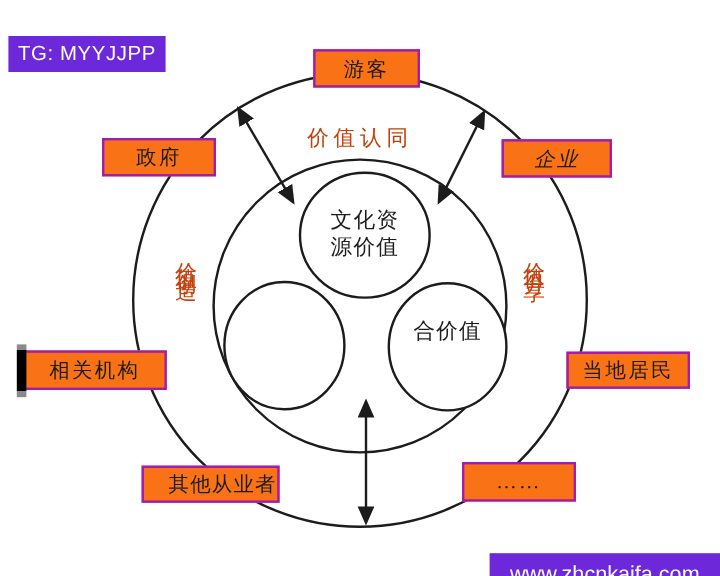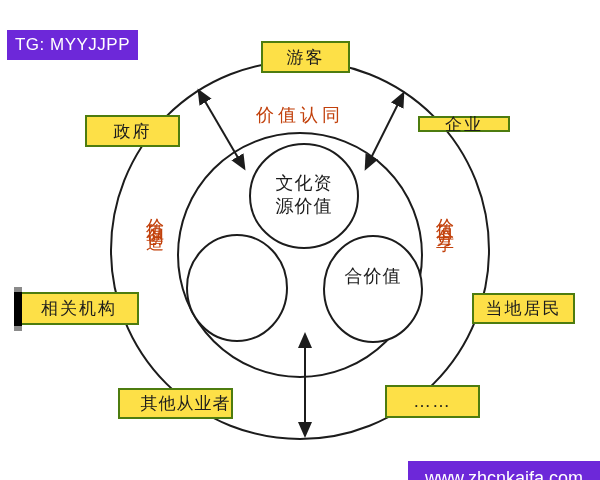--- a/index.html
+++ b/index.html
@@ -11,21 +11,21 @@
   .badge{
     position:absolute;display:flex;align-items:center;justify-content:center;
     background:#6d28d9;color:#ffffff;
     font-family:"Liberation Sans","DejaVu Sans",sans-serif;
     margin-top:21px;
   }
   .badge.tl{left:7px;top:9px;width:131px;height:30px;font-size:17px;letter-spacing:0.5px;}
   .badge.br{left:408px;top:440px;width:192px;height:35px;font-size:18px;}
   .sbox{
     position:absolute;display:flex;align-items:center;justify-content:center;
-    border:2px solid #4d7c0f;background:#fde047;font-size:17px;letter-spacing:2px;
+    border:2px solid #a21caf;background:#f97316;font-size:17px;letter-spacing:2px;
     box-sizing:border-box;z-index:2;
   }
   .ringlabel{
     position:absolute;z-index:2;font-size:18px;color:#c2410c;
   }
   .ringlabel.h{letter-spacing:4px;text-align:center;}
   .ringlabel.v{writing-mode:vertical-rl;letter-spacing:5px;line-height:26px;}
   .elabel{
     position:absolute;z-index:2;width:100px;text-align:center;
     font-size:18px;line-height:23px;letter-spacing:1px;
@@ -57,21 +57,21 @@
     <ellipse cx="237" cy="288" rx="50" ry="53" fill="#ffffff" stroke-width="2" stroke="#1c1c1c"></ellipse>
     <ellipse cx="373" cy="289" rx="49" ry="53" fill="#ffffff" stroke-width="2" stroke="#1c1c1c"></ellipse>
 
     <line x1="199" y1="91" x2="244" y2="168" stroke-width="2" marker-start="url(#ahs)" marker-end="url(#ah)" stroke="#1c1c1c"></line>
     <line x1="403" y1="94" x2="366" y2="168" stroke-width="2" marker-start="url(#ahs)" marker-end="url(#ah)" stroke="#1c1c1c"></line>
     <line x1="305" y1="335" x2="305" y2="435" stroke-width="2" marker-start="url(#ahs)" marker-end="url(#ah)" stroke="#1c1c1c"></line>
   </svg>
 
   <div class="sbox" style="left:261px;top:41px;width:89px;height:32px;">游客</div>
   <div class="sbox" style="left:85px;top:115px;width:95px;height:32px;">政府</div>
-  <div class="sbox" style="left:418px;top:116px;width:92px;height:16px;">企业</div>
+  <div class="sbox" style="left:418px;top:116px;width:92px;height:32px;font-style:italic;">企业</div>
   <div class="sbox" style="left:19px;top:292px;width:120px;height:33px;">相关机构</div>
   <div class="sbox" style="left:472px;top:293px;width:103px;height:31px;">当地居民</div>
   <div class="sbox" style="left:118px;top:388px;width:115px;height:31px;letter-spacing:1px;padding-left:20px;">其他从业者</div>
   <div class="sbox" style="left:385px;top:385px;width:95px;height:33px;">……</div>
 
   <div class="ringlabel h" style="left:240px;top:103px;width:120px;">价值认同</div>
   <div class="ringlabel v" style="left:142px;top:204px;height:96px;">价值创造</div>
   <div class="ringlabel v" style="left:432px;top:204px;height:96px;">价值分享</div>
 
   <div class="elabel" style="left:254px;top:172px;">

